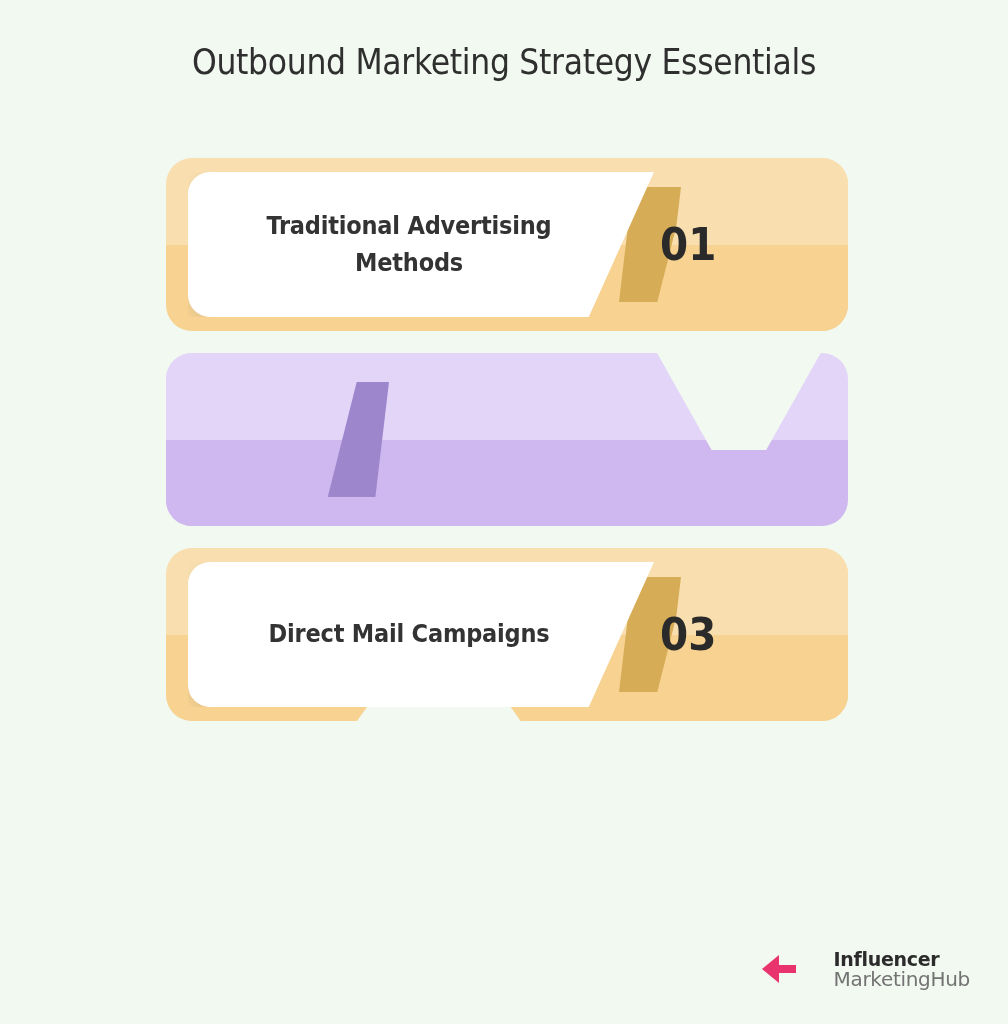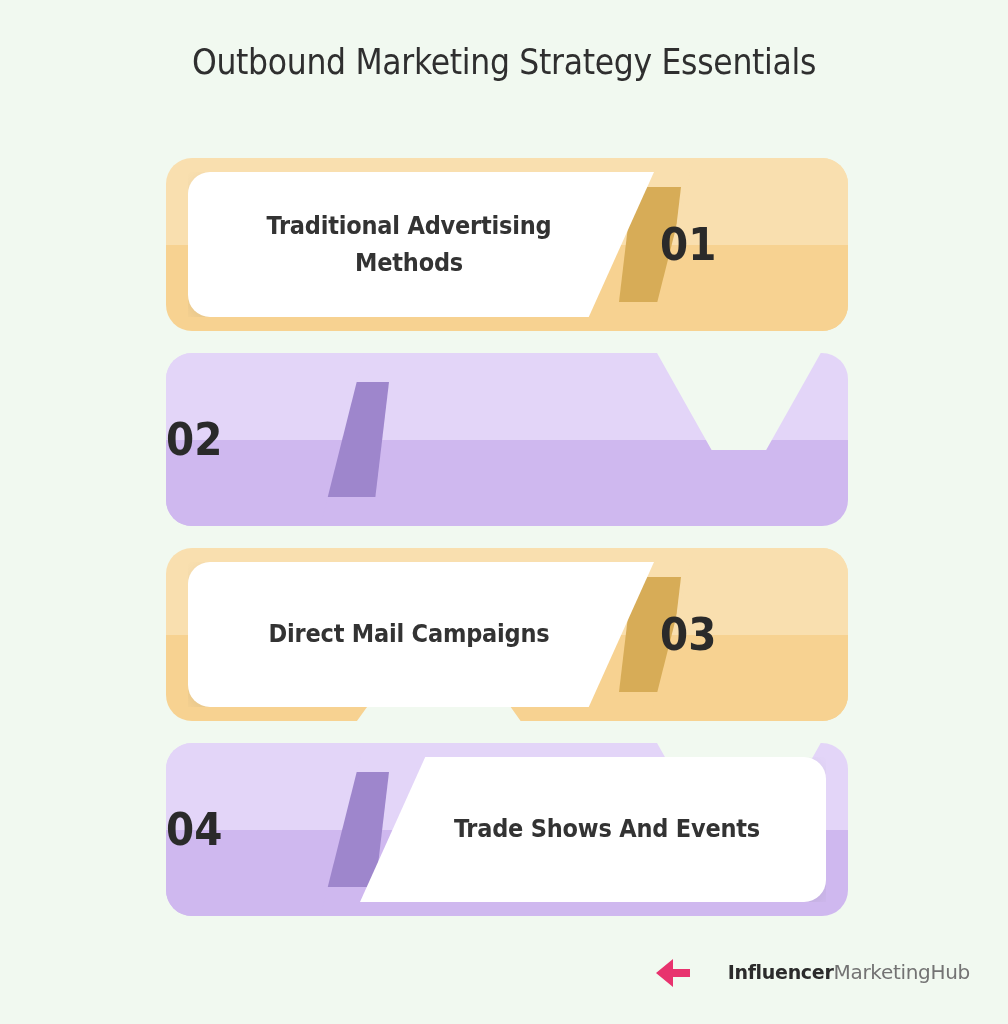--- a/index.html
+++ b/index.html
@@ -226,21 +226,21 @@
     align-items: center;
     gap: 6px;
   }
   .logo-mark {
     width: 40px;
     height: 34px;
     flex: 0 0 auto;
   }
   .logo-text {
     display: flex;
-    flex-direction: row;
+    flex-direction: column;
     line-height: 1.06;
     font-family: "DejaVu Sans", "Liberation Sans", sans-serif;
     margin-left: 26px;
   }
   .logo-line1 {
     font-size: 19px;
     font-weight: 700;
     color: #2b2b2b;
     letter-spacing: -0.3px;
   }
@@ -279,54 +279,38 @@
     <div class="row purple">
       <div class="band plain">
         <div class="band-top"></div>
         <div class="band-bot"></div>
       </div>
       <div class="fold"></div>
       <div class="numpanel">
         <div class="np-top"></div>
         <div class="np-bot"></div>
       </div>
-      <div class="num">02</div>
     </div>
 
     <div class="row orange">
       <div class="band plain">
         <div class="band-top"></div>
         <div class="band-bot"></div>
       </div>
       <div class="fold"></div>
       <div class="numpanel">
         <div class="np-top"></div>
         <div class="np-bot"></div>
       </div>
       <div class="num">03</div>
       <div class="card">
         <div class="card-text">Direct Mail Campaigns</div>
       </div>
     </div>
 
-    <div class="row purple">
-      <div class="band plain">
-        <div class="band-top"></div>
-        <div class="band-bot"></div>
-      </div>
-      <div class="fold"></div>
-      <div class="numpanel">
-        <div class="np-top"></div>
-        <div class="np-bot"></div>
-      </div>
-      <div class="num">04</div>
-      <div class="card">
-        <div class="card-text">Trade Shows And Events</div>
-      </div>
-    </div>
 
   </div>
 
   <div class="logo">
     <svg class="logo-mark" viewBox="0 0 40 34">
       <polygon points="0,17 17,3 17,13 34,13 34,21 17,21 17,31" fill="#E8336E"></polygon>
     </svg>
     <div class="logo-text">
       <span class="logo-line1">Influencer</span>
       <span class="logo-line2">MarketingHub</span>

